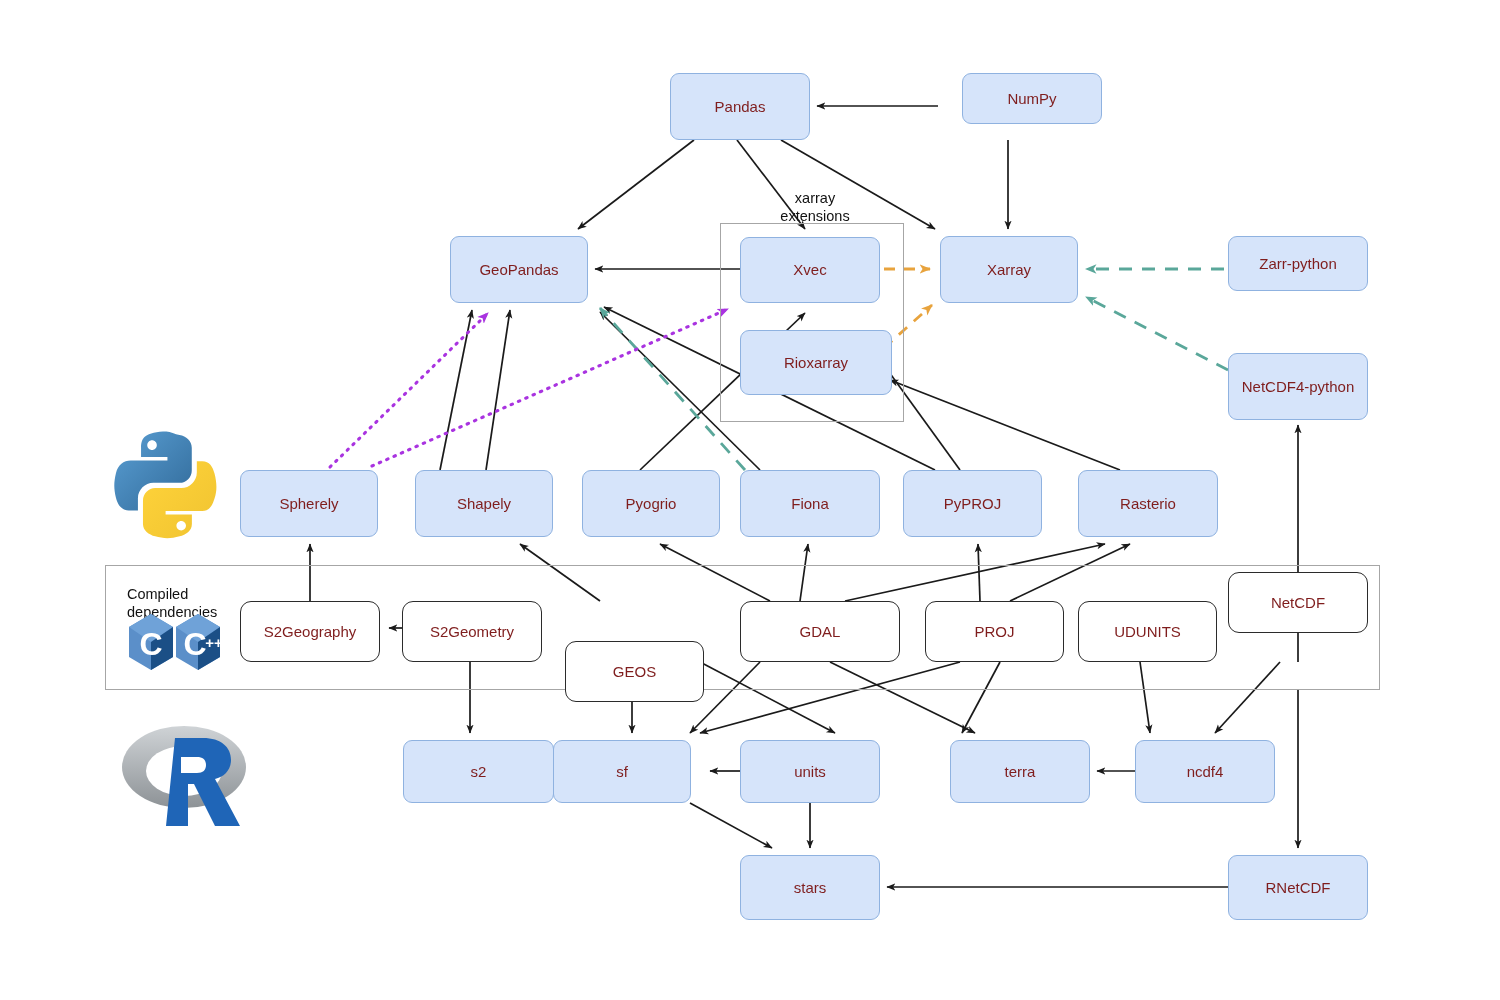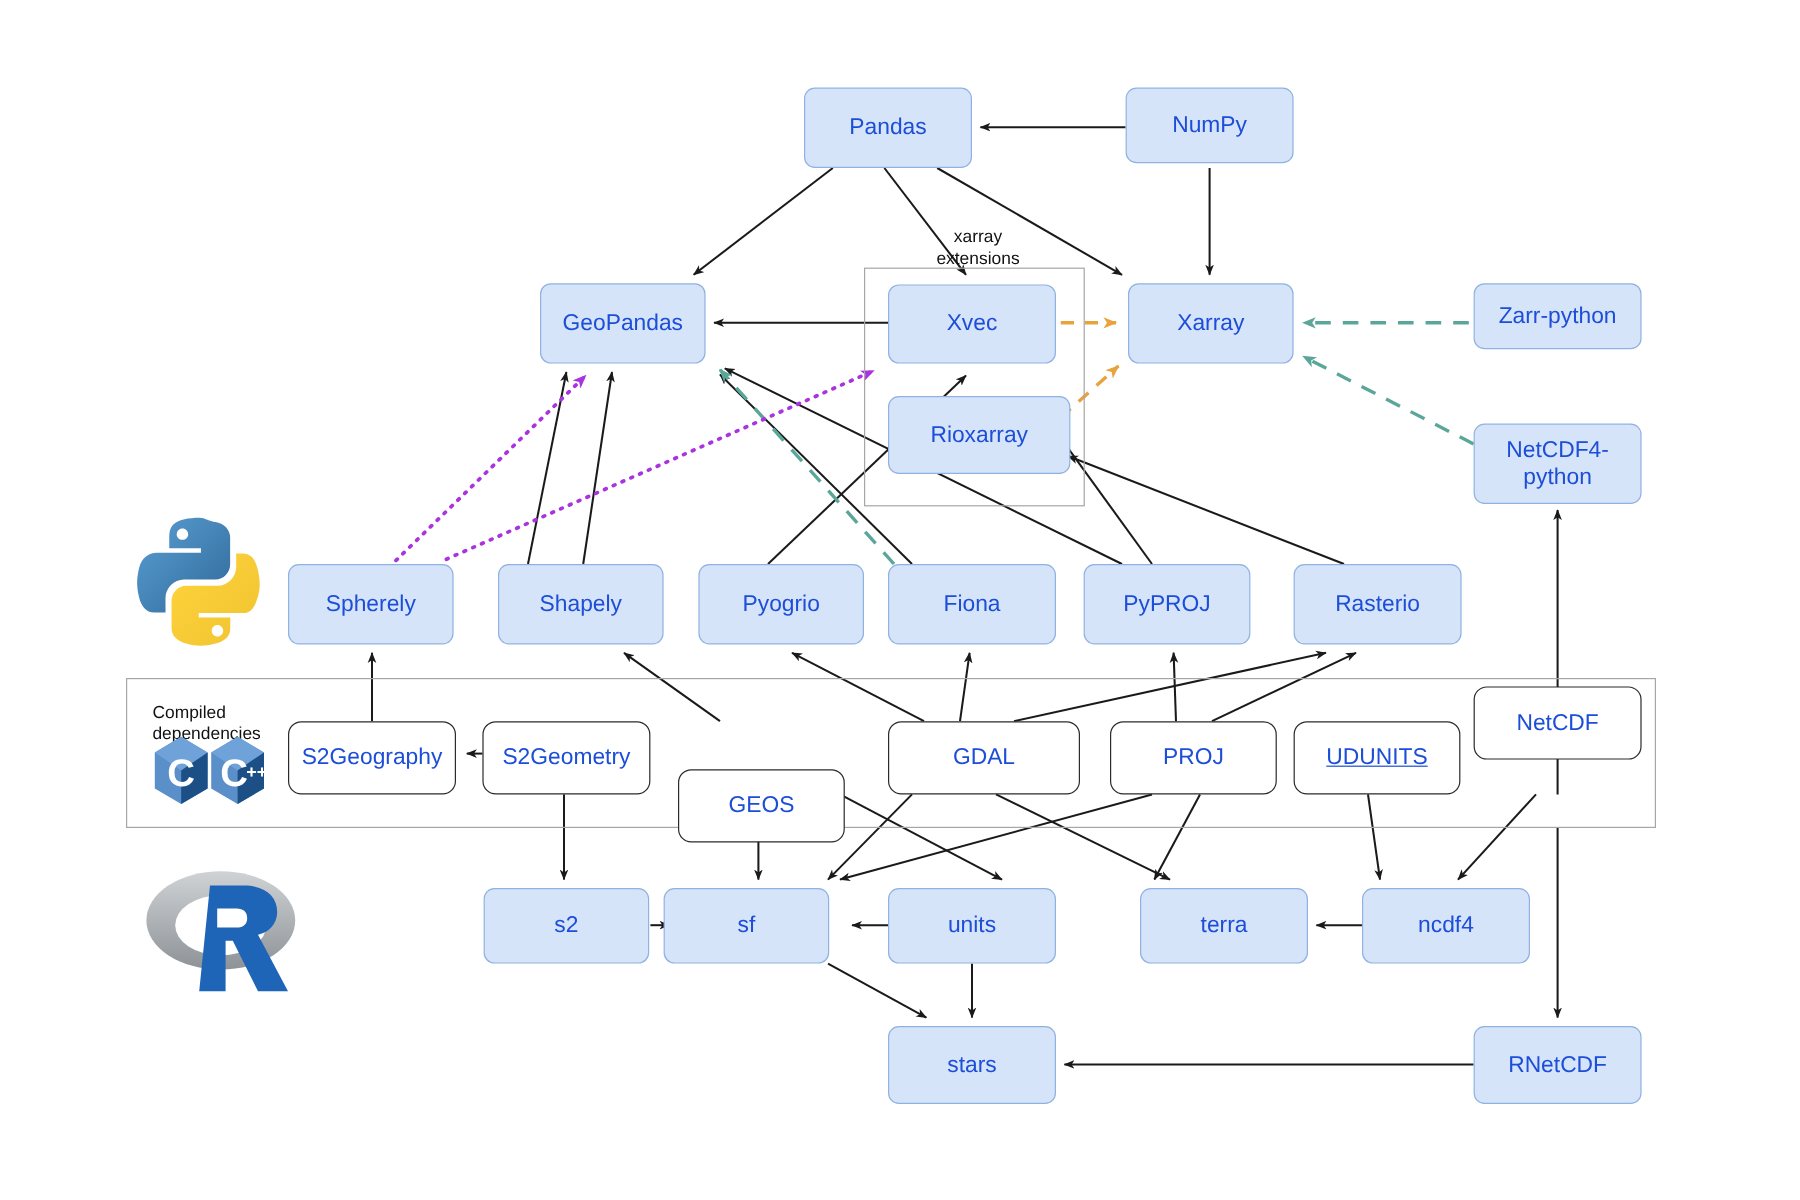--- a/index.html
+++ b/index.html
@@ -1,20 +1,20 @@
 <!DOCTYPE html>
 <html><head>
 <meta charset="utf-8">
 <style>
   html,body{margin:0;padding:0;background:#ffffff;}
   body{width:1500px;height:1000px;font-family:"Liberation Sans",sans-serif;overflow:hidden;}
   #stage{position:relative;width:1500px;height:1000px;}
   svg.edges{position:absolute;left:0;top:0;width:1500px;height:1000px;pointer-events:none;}
   .node{position:absolute;box-sizing:border-box;display:flex;align-items:center;justify-content:center;
-        border-radius:9px;font-size:19px;color:#1d4ed8;text-align:center;line-height:1.15;}
+        border-radius:9px;font-size:15px;color:#7f1d1d;text-align:center;line-height:1.15;}
   .node.blue{background:#d6e4fa;border:1.4px solid #8fb2e0;}
   .node.white{background:#ffffff;border:1.4px solid #2b2b2b;border-radius:11px;}
   .group-box{position:absolute;box-sizing:border-box;border:1.4px solid #a6a6a6;background:transparent;}
   .grp-label{position:absolute;font-size:14.5px;color:#111;text-align:center;line-height:1.25;}
   .sect-label{position:absolute;font-size:14.5px;color:#111;line-height:1.25;}
   .logo{position:absolute;}
 </style>
 </head>
 <body>
 
@@ -149,21 +149,21 @@
       <ellipse cx="66" cy="56" rx="38" ry="25" fill="#ffffff"></ellipse>
       <path d="M57 23 h28 c18 0 28 9 28 22 0 10-7 17-16 19 l25 47 h-25 l-21 -42 h-6 v42 h-22 z
                M79 42 h-16 v16 h16 c6 0 9 -3 9 -8 0 -5 -3 -8 -9 -8 z" fill="#1f65b7"></path>
     </svg>
   </div>
 
   <div id="nodes">
       <div class="node blue" style="left: 670px; top: 73px; width: 140px; height: 67px;">
         <span>Pandas</span>
       </div>
-      <div class="node blue" style="left: 938px; top: 73px; width: 140px; height: 63px;">
+      <div class="node blue" style="left: 962px; top: 73px; width: 140px; height: 51px;">
         <span>NumPy</span>
       </div>
       <div class="node blue" style="left: 450px; top: 236px; width: 138px; height: 67px;">
         <span>GeoPandas</span>
       </div>
       <div class="node blue" style="left: 740px; top: 237px; width: 140px; height: 66px;">
         <span>Xvec</span>
       </div>
       <div class="node blue" style="left: 940px; top: 236px; width: 138px; height: 67px;">
         <span>Xarray</span>
@@ -203,27 +203,27 @@
       </div>
       <div class="node white" style="left: 565px; top: 601px; width: 139px; height: 61px; margin-top: 40px;">
         <span>GEOS</span>
       </div>
       <div class="node white" style="left: 740px; top: 601px; width: 160px; height: 61px;">
         <span>GDAL</span>
       </div>
       <div class="node white" style="left: 925px; top: 601px; width: 139px; height: 61px;">
         <span>PROJ</span>
       </div>
-      <div class="node white" style="left: 1078px; top: 601px; width: 139px; height: 61px; text-decoration: underline;">
+      <div class="node white" style="left: 1078px; top: 601px; width: 139px; height: 61px;">
         <span>UDUNITS</span>
       </div>
       <div class="node white" style="left: 1228px; top: 572px; width: 140px; height: 61px;">
         <span>NetCDF</span>
       </div>
-      <div class="node blue" style="left: 403px; top: 740px; width: 138px; height: 63px;">
+      <div class="node blue" style="left: 403px; top: 740px; width: 151px; height: 63px;">
         <span>s2</span>
       </div>
       <div class="node blue" style="left: 553px; top: 740px; width: 138px; height: 63px;">
         <span>sf</span>
       </div>
       <div class="node blue" style="left: 740px; top: 740px; width: 140px; height: 63px;">
         <span>units</span>
       </div>
       <div class="node blue" style="left: 950px; top: 740px; width: 140px; height: 63px;">
         <span>terra</span>

